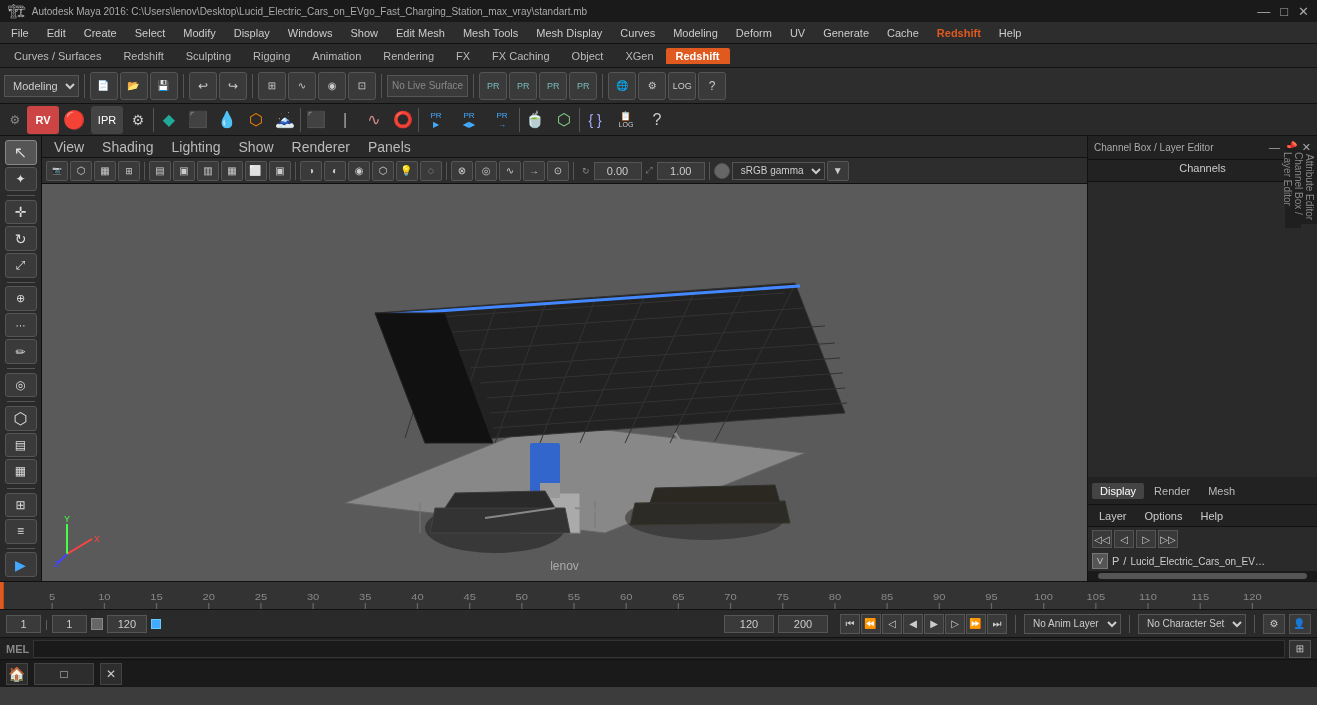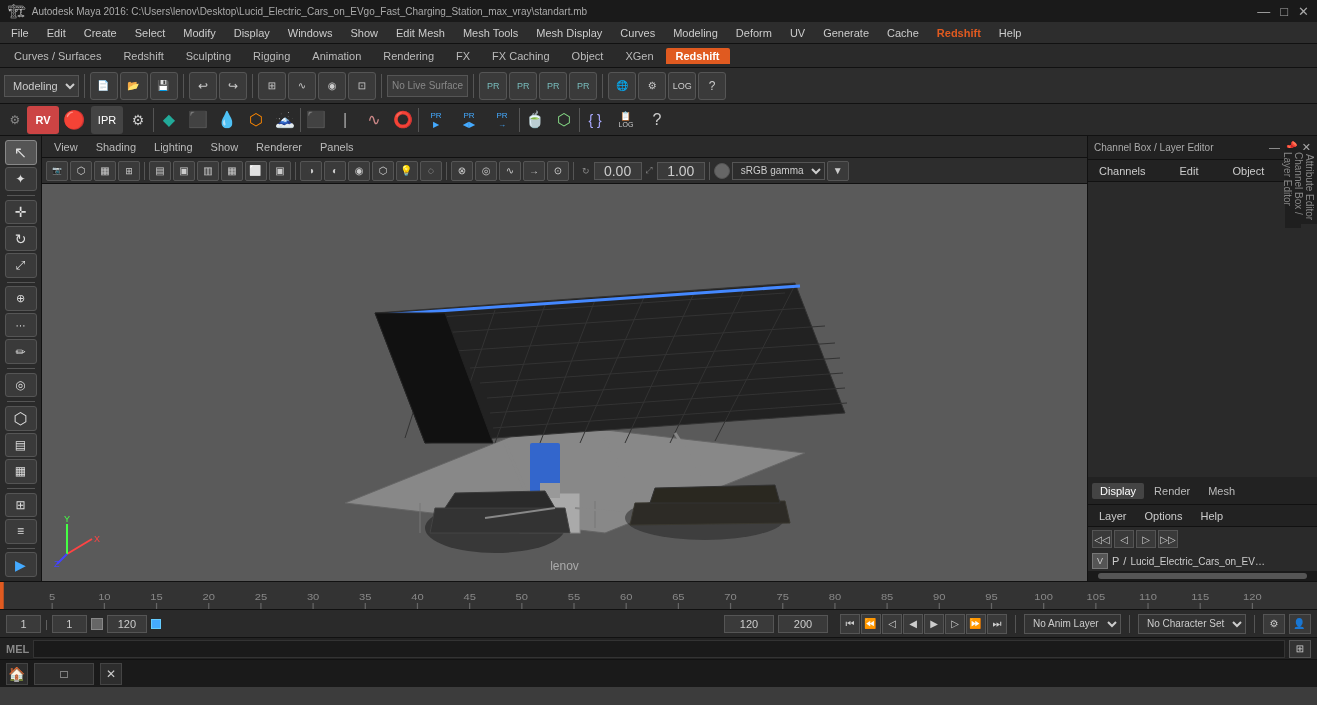--- a/index.html
+++ b/index.html
@@ -169,21 +169,21 @@
       height: 22px;
       background: #2a2a2a;
       display: flex;
       align-items: center;
       padding: 0 4px;
       gap: 2px;
       border-bottom: 1px solid #111;
     }
     .vp-menu-item {
       padding: 2px 8px;
-      font-size: 11px;
+      font-size: 14px;
       color: #bbb;
       cursor: pointer;
     }
 
     #viewport-toolbar {
       height: 26px;
       background: #2d2d2d;
       display: flex;
       align-items: center;
       padding: 0 4px;
@@ -482,21 +482,21 @@
       height: 18px;
       padding: 0 4px;
     }
 
     .number-input {
       width: 48px;
       height: 18px;
       background: #3a3a3a;
       border: 1px solid #555;
       color: #ccc;
-      font-size: 14px;
+      font-size: 11px;
       text-align: center;
       outline: none;
       padding: 0 2px;
     }
 
     #viewport-coord-area {
       display: flex;
       align-items: center;
       gap: 4px;
       margin-left: 4px;
@@ -794,21 +794,21 @@
 
     <div id="channel-box-header">
       <span style="font-size:10px; color:#aaa;">Channel Box / Layer Editor</span>
       <div style="display:flex; gap:4px;">
         <span style="cursor:pointer; color:#aaa; font-size:11px;">—</span>
         <span style="cursor:pointer; color:#aaa; font-size:11px;">📌</span>
         <span style="cursor:pointer; color:#aaa; font-size:11px;">✕</span>
       </div>
     </div>
 
-    <div style="height:22px; background:#222; display:flex; align-items:center; padding:0 4px; gap:20px; border-bottom:1px solid #111;">
+    <div style="height:22px; background:#222; display:flex; align-items:center; padding:0 4px; gap:4px; border-bottom:1px solid #111;flex-direction:column;">
       <span class="menu-item" style="font-size:11px;">Channels</span>
       <span class="menu-item" style="font-size:11px;">Edit</span>
       <span class="menu-item" style="font-size:11px;">Object</span>
       <span class="menu-item" style="font-size:11px;">Show</span>
     </div>
 
     <div id="channel-box-content" style="flex:1; background:#2a2a2a;">
     </div>
 
     <div id="layer-display-tabs">

